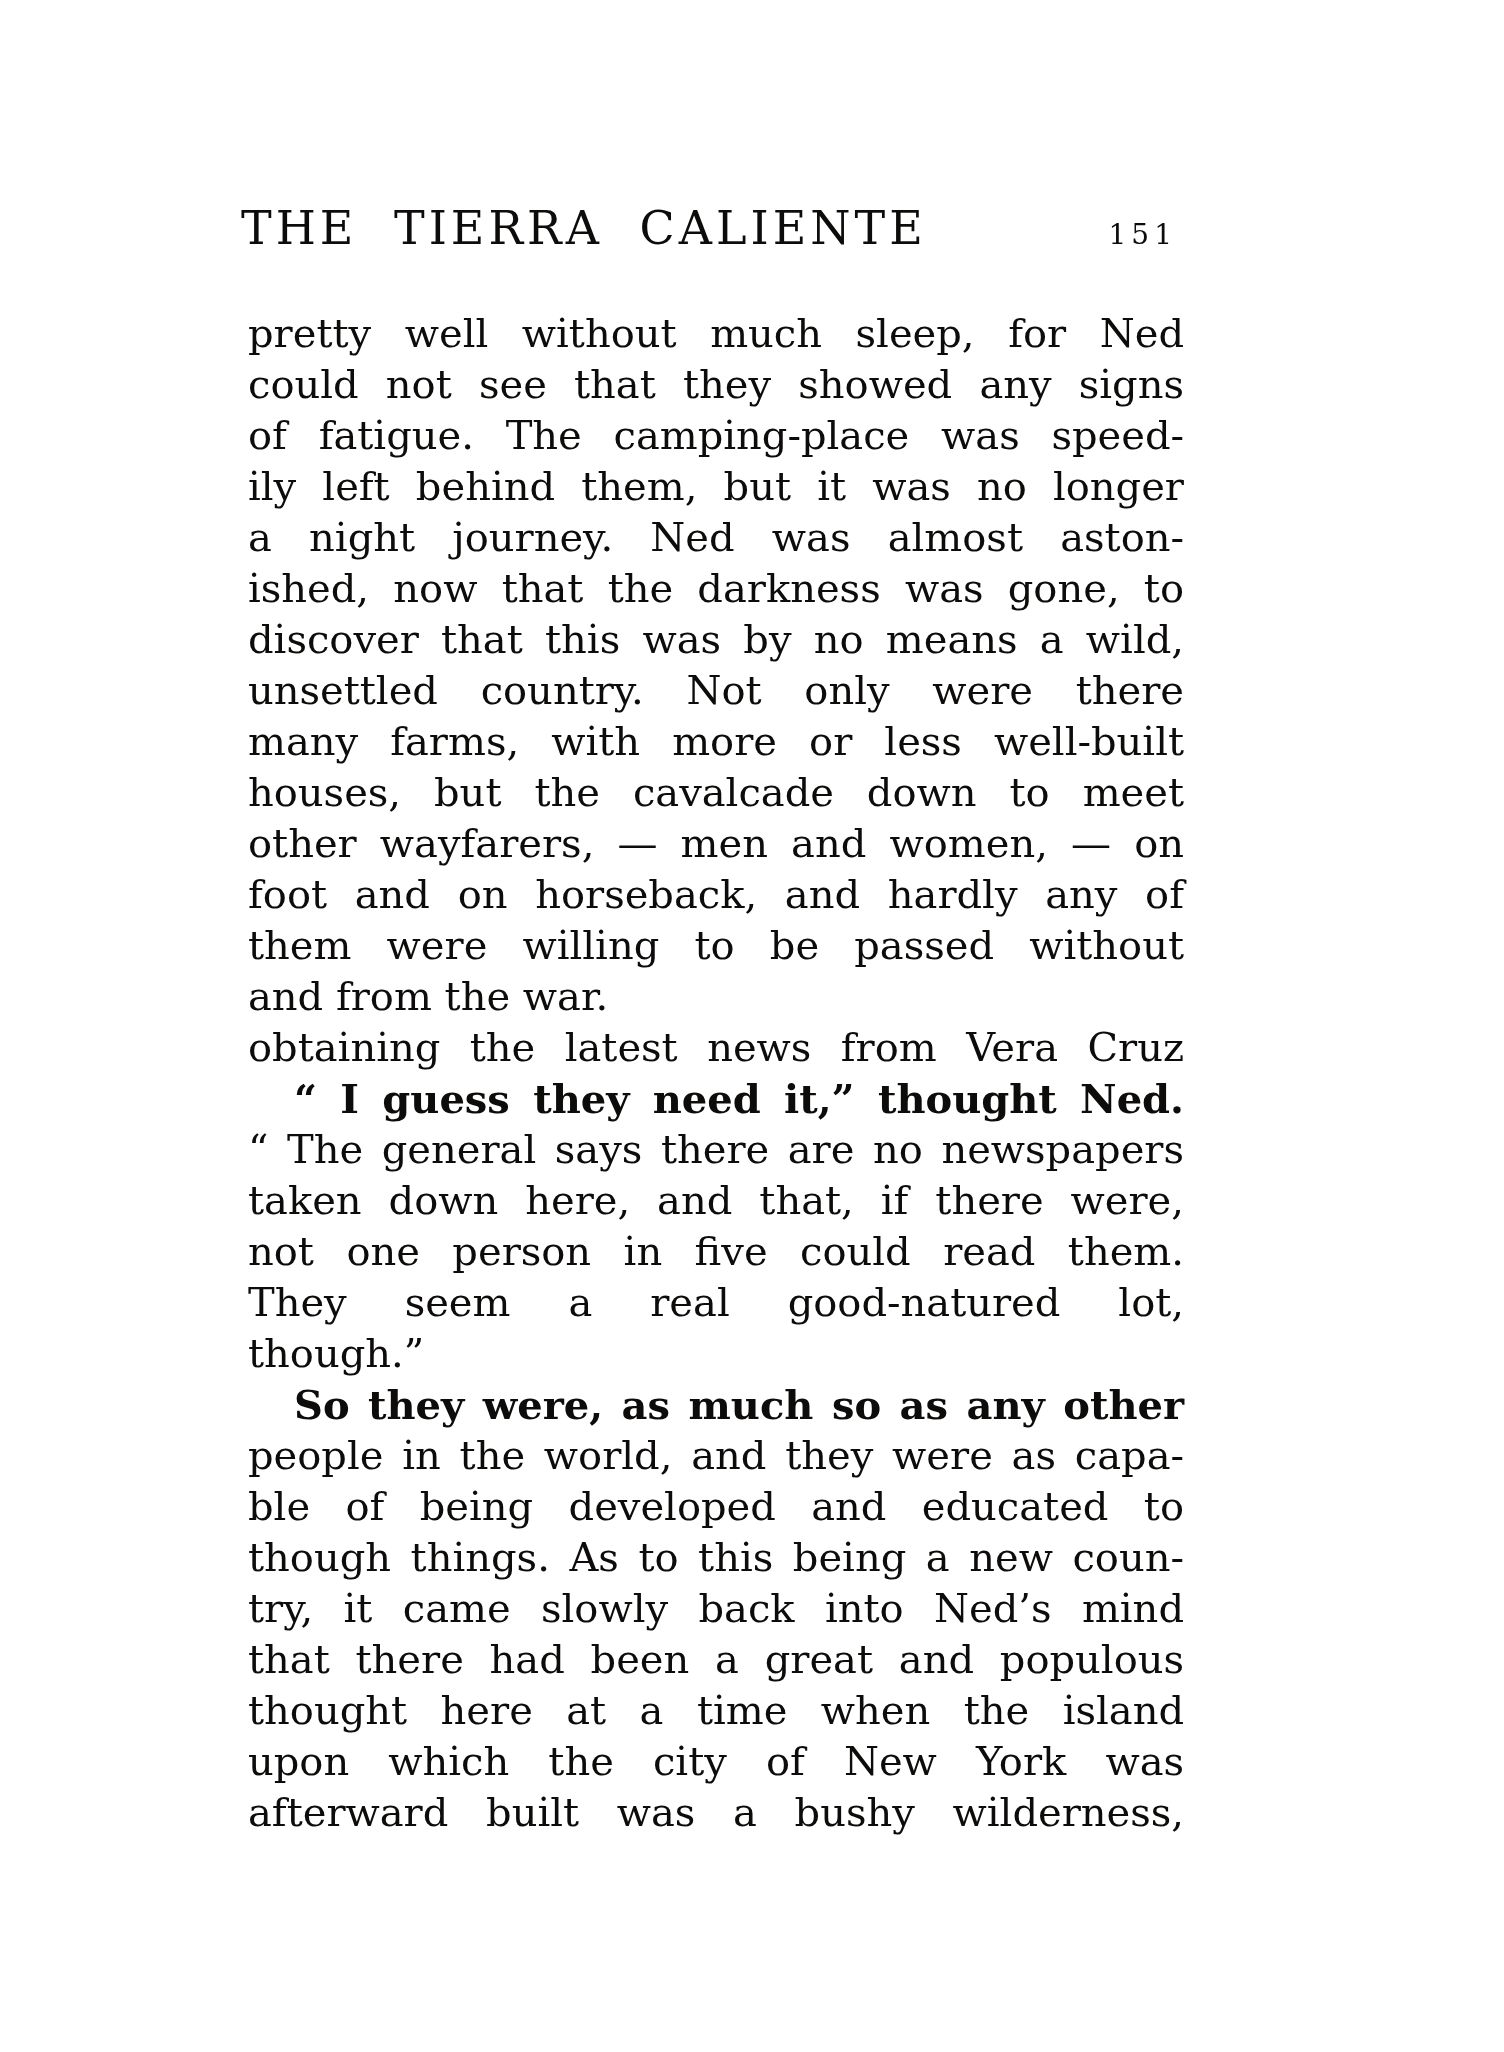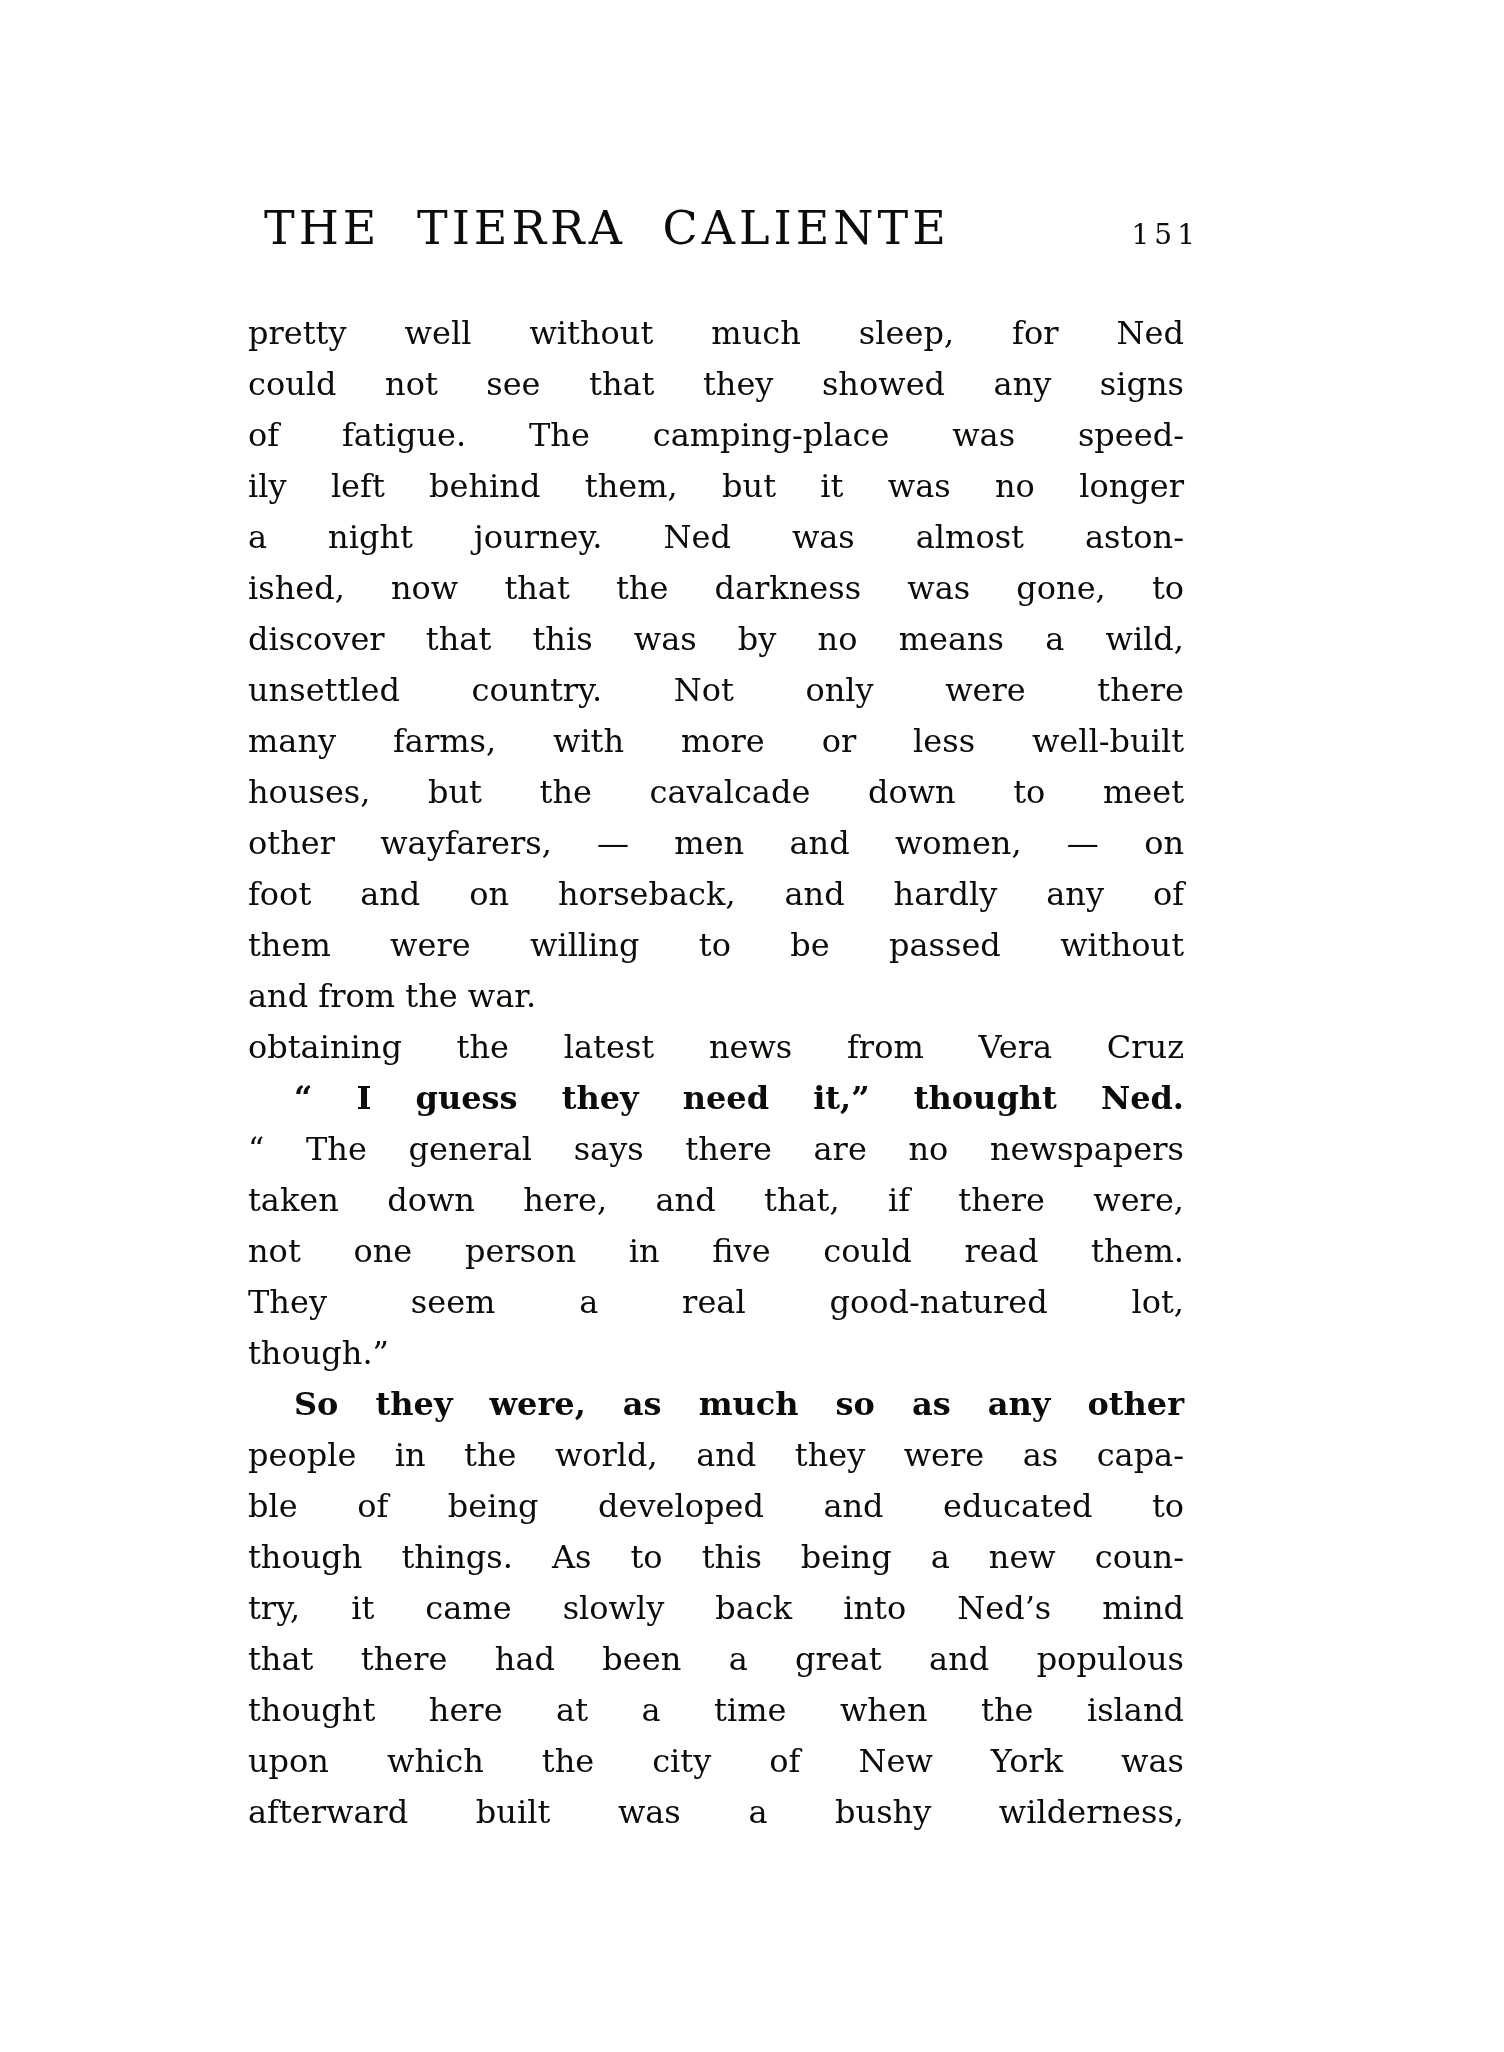--- a/index.html
+++ b/index.html
@@ -12,21 +12,21 @@
     width: 1504px;
     height: 2052px;
     background: #ffffff;
     font-family: "DejaVu Serif", "Liberation Serif", serif;
     color: #0d0c0a;
     overflow: hidden;
     margin: 0 auto;
   }
   .running-header {
     position: absolute;
-    left: 264px;
+    left: 241px;
     top: 205px;
     width: 936px;
     display: flex;
     justify-content: space-between;
     align-items: baseline;
     line-height: 1;
     white-space: nowrap;
   }
   .running-title {
     font-size: 46px;
@@ -35,21 +35,21 @@
   }
   .folio {
     font-size: 28px;
     letter-spacing: 5px;
   }
   .body-text {
     position: absolute;
     left: 248px;
     top: 308px;
     width: 936px;
-    font-size: 32px;
+    font-size: 40px;
     line-height: 51px;
   }
   .line {
     text-align: justify;
     text-align-last: justify;
   }
   .line.para-end {
     text-align-last: left;
   }
   .line.indent {

